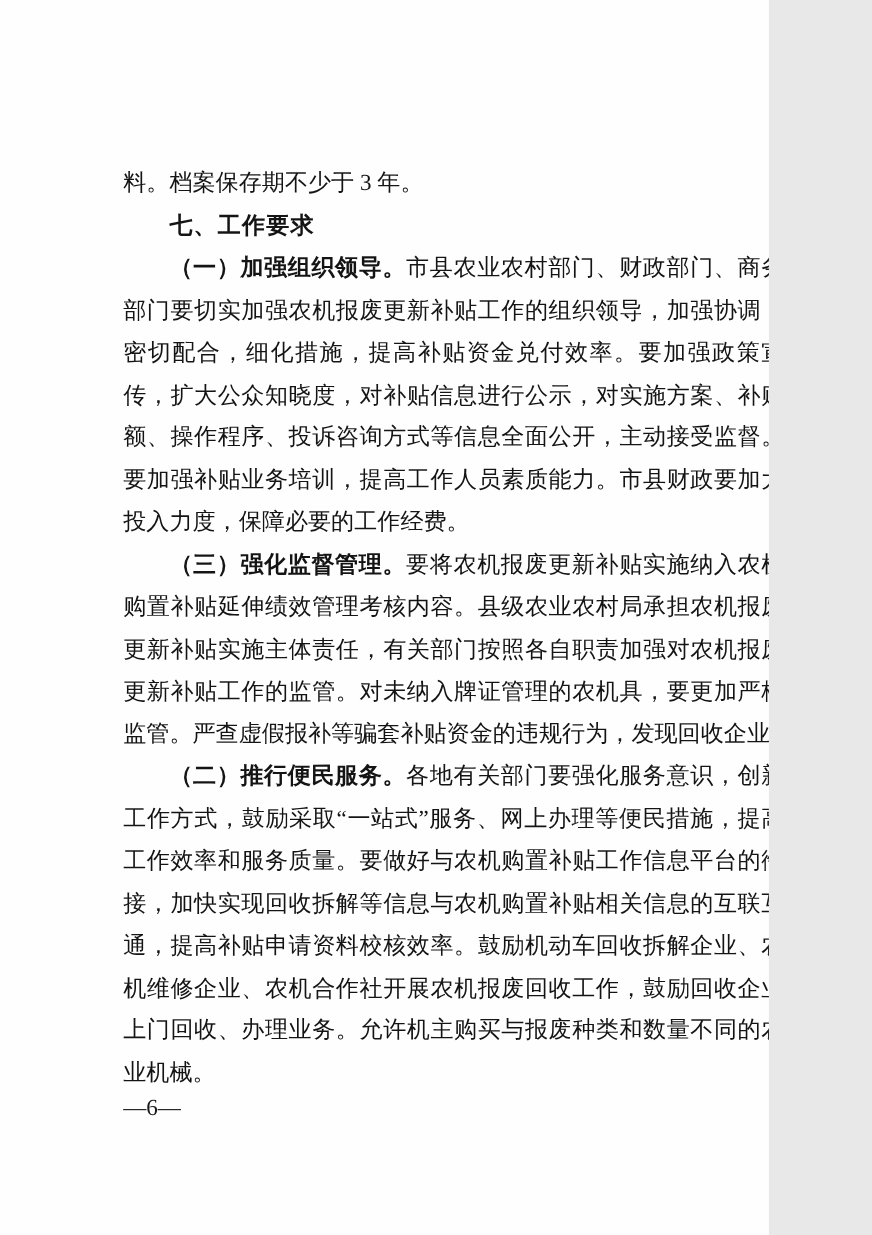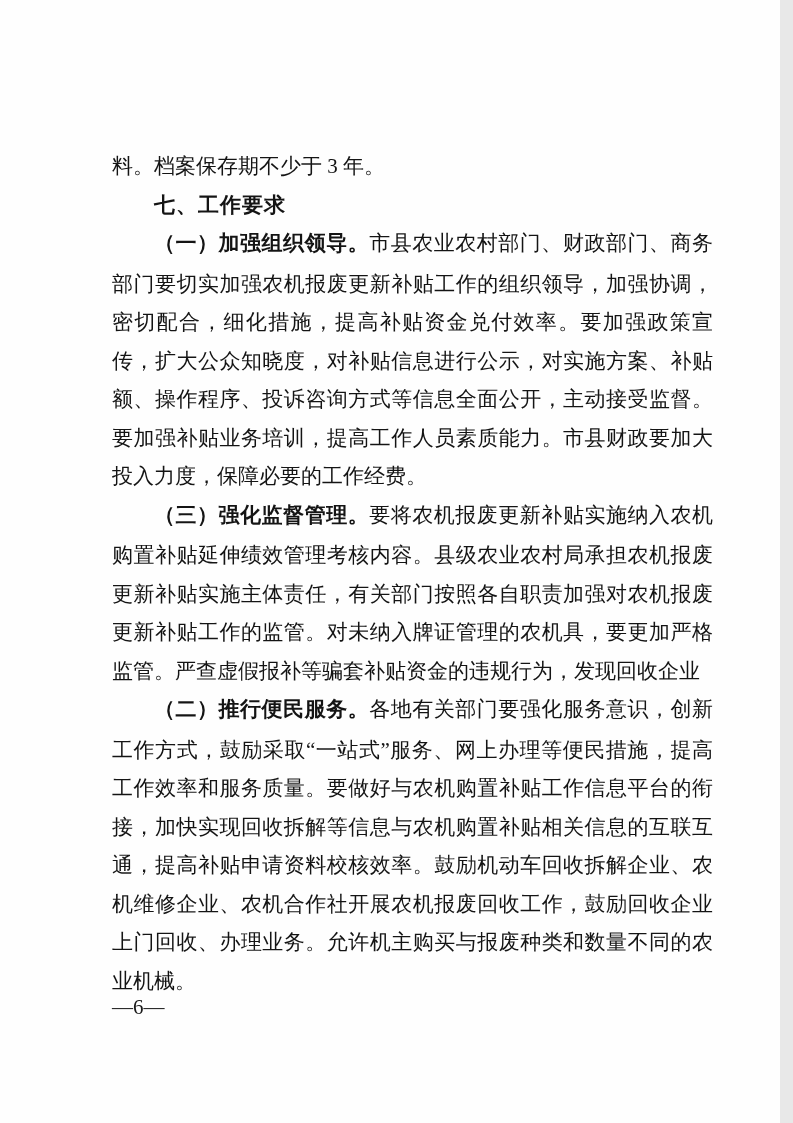--- a/index.html
+++ b/index.html
@@ -2,21 +2,21 @@
 <html><head>
 <meta charset="utf-8">
 <style>
   html, body {
     margin: 0;
     padding: 0;
     background: #e8e8e8;
   }
   .page {
     position: relative;
-    width: 780px;
+    width: 699px;
     height: 1123px;
     background: #fefefe;
     overflow: hidden;
     font-family: "Liberation Serif", "DejaVu Serif", serif;
     color: #141414;
   }
   .content {
     position: absolute;
     left: 112px;
     top: 147px;
@@ -33,21 +33,21 @@
     text-indent: 2em;
   }
   .section-heading {
     text-indent: 2em;
     font-weight: bold;
     font-family: Liberation Serif, serif;
     letter-spacing: 1px;
   }
   .para-lead {
     font-weight: bold;
-    font-family: Liberation Mono, monospace;
+    font-family: Liberation Serif, serif;
   }
   .page-number {
     position: absolute;
     left: 112px;
     top: 992px;
     font-size: 21px;
     line-height: 30px;
     color: #1a1a1a;
     letter-spacing: 0;
   }

